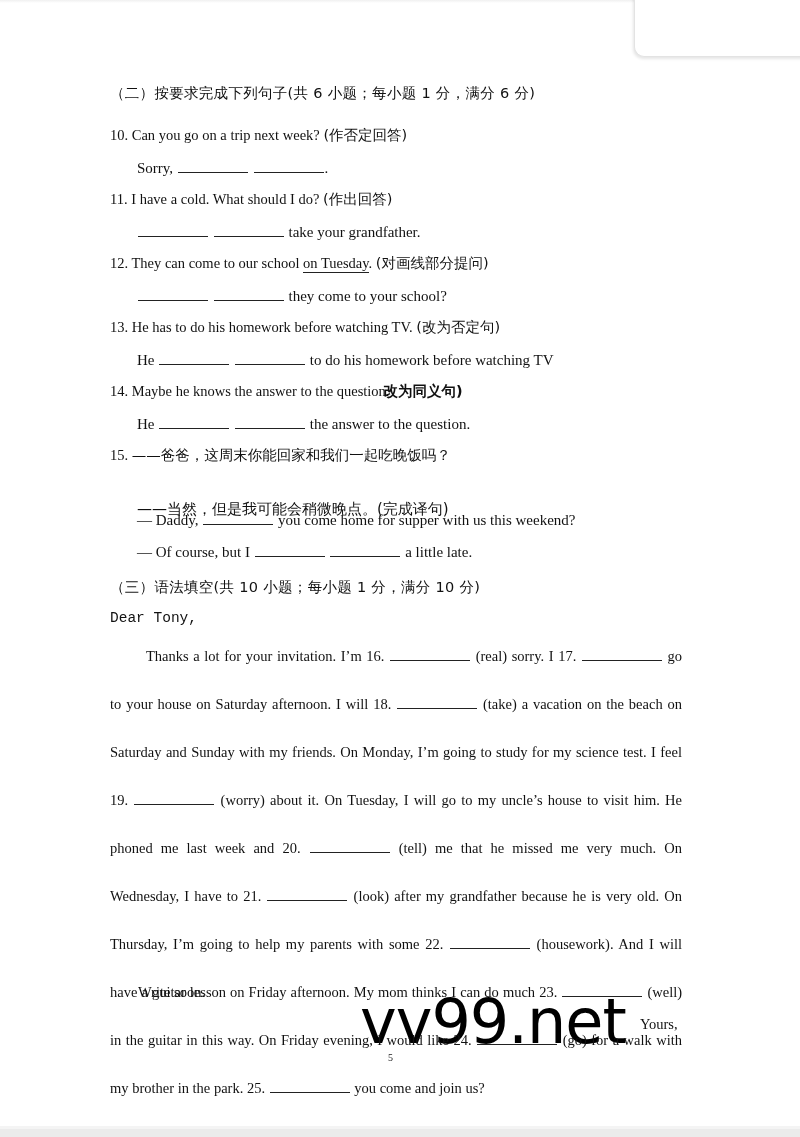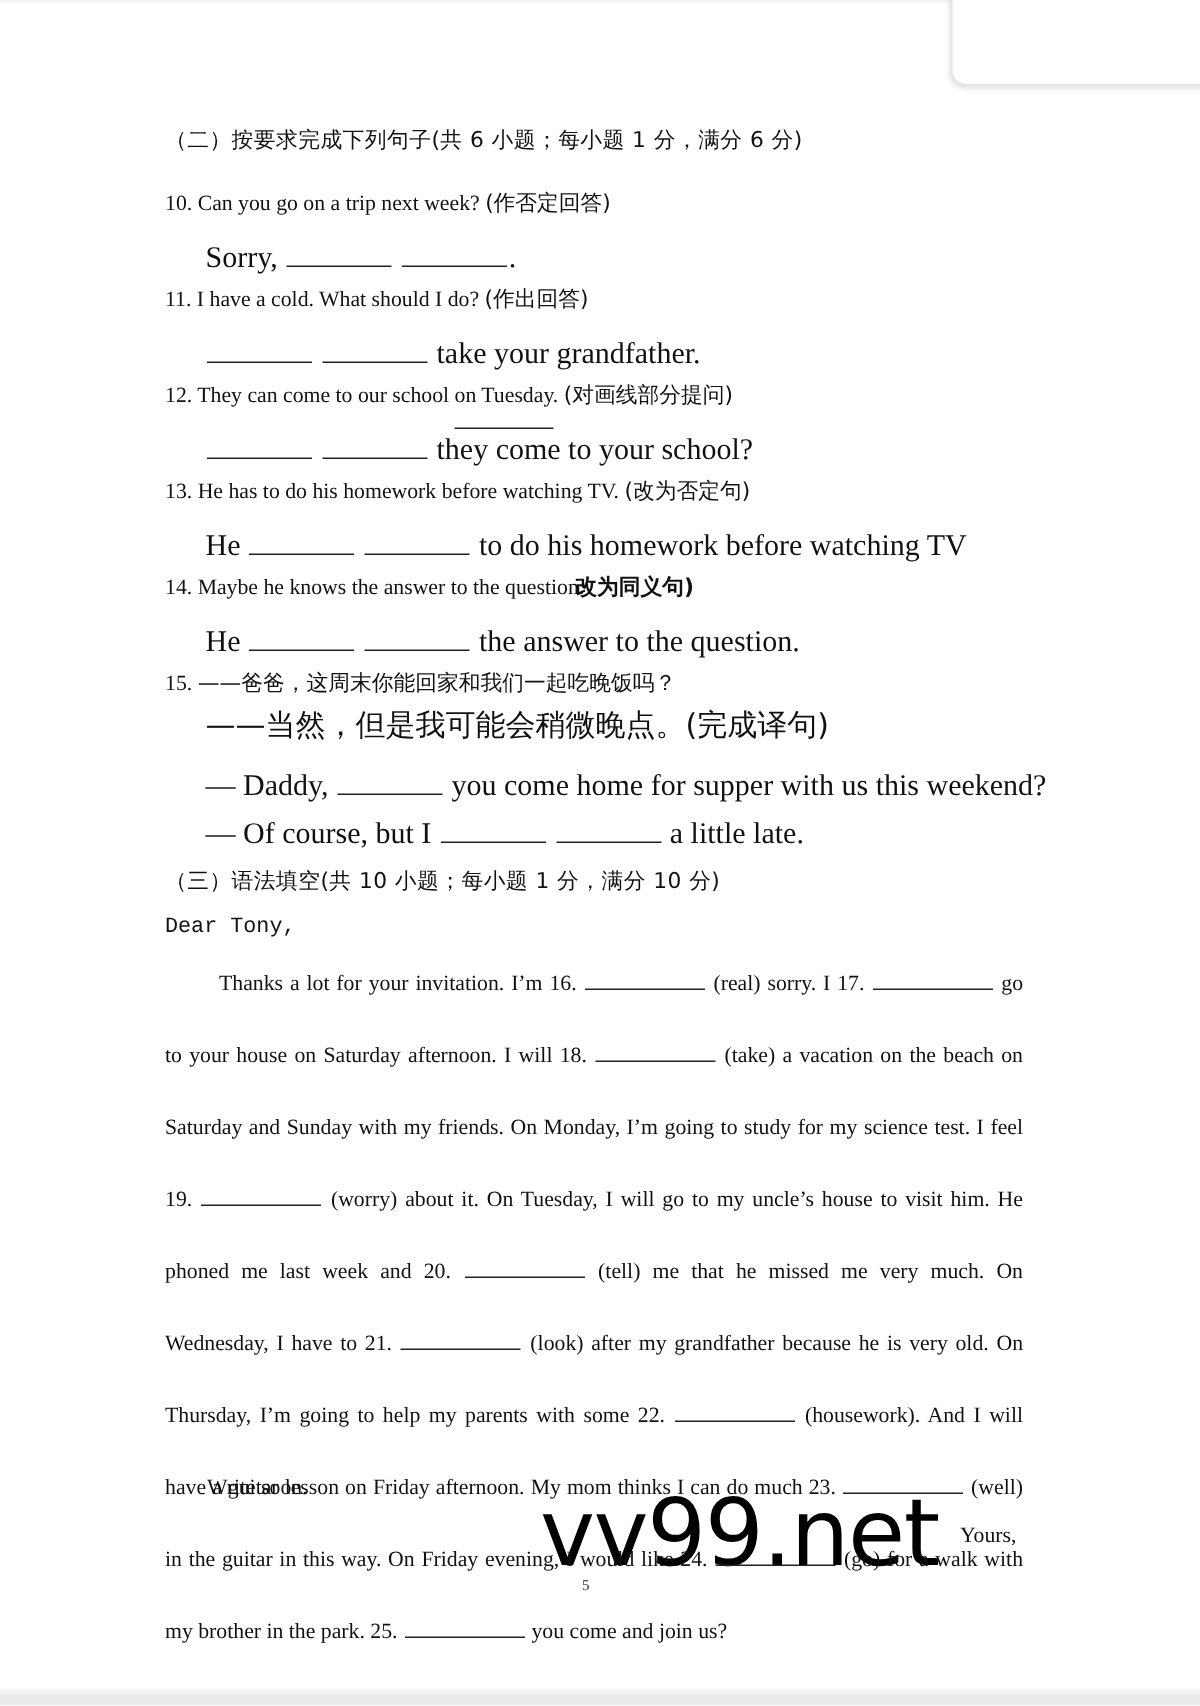--- a/index.html
+++ b/index.html
@@ -85,35 +85,35 @@
   }
   .qnum {
     position: absolute;
     left: 110px;
     font-size: 14.5px;
     white-space: nowrap;
   }
   .ans {
     position: absolute;
     left: 137px;
-    font-size: 20px;
+    font-size: 15px;
     white-space: nowrap;
   }
   .blank {
     display: inline-block;
     border-bottom: 1px solid #222;
     height: 0.95em;
     vertical-align: baseline;
     margin: 0 1px;
   }
   .blank-m { width: 70px; }
   .blank-l { width: 80px; }
   .uline {
     border-bottom: 1px solid #222;
-    padding-bottom: 13px;
+    padding-bottom: 1px;
   }
   
   .letter {
     position: absolute;
     left: 110px;
     width: 572px;
     font-size: 14.5px;
     text-align: justify;
     text-align-last: left;
     line-height: 48px;
@@ -220,21 +220,21 @@
       <span>He</span>
       <span class="blank blank-m"></span>
       <span class="blank blank-m"></span>
       <span>the answer to the question.</span>
     </div>
 
     <div class="qnum" style="top:446px">
       <span>15.</span>
       <span class="cn">——爸爸，这周末你能回家和我们一起吃晚饭吗？</span>
     </div>
-    <div class="ans cn" style="top:470px;left:137px">——当然，但是我可能会稍微晚点。(完成译句)</div>
+    <div class="ans cn" style="top:500px;left:137px">——当然，但是我可能会稍微晚点。(完成译句)</div>
     <div class="ans" style="top:510px">
       <span>— Daddy,</span>
       <span class="blank blank-m"></span>
       <span>you come home for supper with us this weekend?</span>
     </div>
     <div class="ans" style="top:542px">
       <span>— Of course, but I</span>
       <span class="blank blank-m"></span>
       <span class="blank blank-m"></span>
       <span>a little late.</span>

